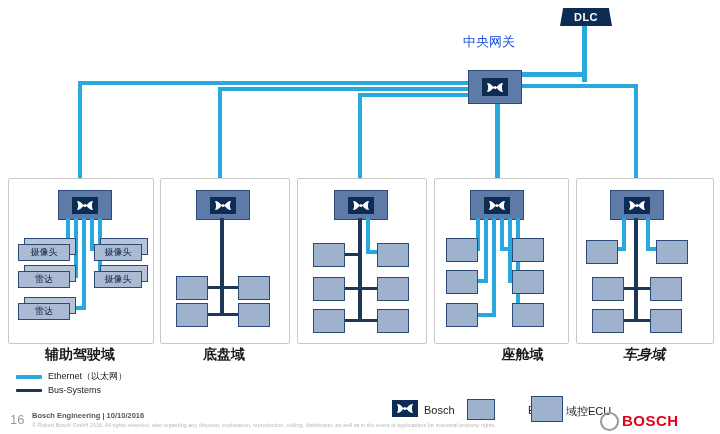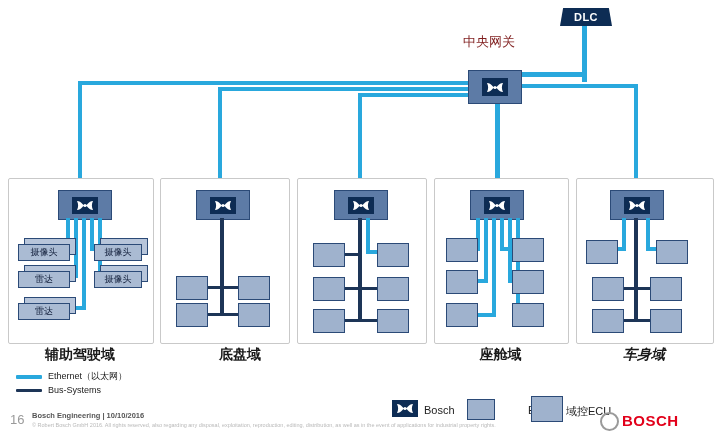--- a/index.html
+++ b/index.html
@@ -11,21 +11,21 @@
   .wire{position:absolute;background:#29a8dd;}
   .wire.bus{background:#1d3557;}
 
   
   .gw-box{position:absolute;border:1px solid #2b4a77;background:#5d7ba6;
           display:flex;align-items:center;justify-content:center;}
   .sw-chip{background:#0d2murder;}
   .sw-chip{background:#0d2c54;display:flex;align-items:center;justify-content:center;}
   .bowtie{display:block;}
 
-  .gw-title{position:absolute;font-size:13px;color:#7f1d1d;white-space:nowrap;}
+  .gw-title{position:absolute;font-size:13px;color:#1d4ed8;white-space:nowrap;}
 
   
   .dlc{position:absolute;background:#0d2c54;color:#fff;font-size:11px;
        font-weight:bold;letter-spacing:.5px;display:flex;align-items:center;
        justify-content:center;
        clip-path:polygon(6% 0,94% 0,100% 100%,0 100%);}
 
   
   .panel{position:absolute;border:1px solid #c9c9c9;background:#fff;border-radius:2px;}
   .panel-label{position:absolute;font-size:14px;font-weight:bold;color:#1a1a1a;
@@ -170,21 +170,21 @@
 
   <div class="wire bus" style="left:220px;top:218px;width:4px;height:97px;"></div>
   <div class="wire bus" style="left:196px;top:286px;width:52px;height:3px;"></div>
   <div class="wire bus" style="left:196px;top:313px;width:52px;height:3px;"></div>
 
   <div class="ecu" style="left:176px;top:276px;width:30px;height:22px;"></div>
   <div class="ecu" style="left:238px;top:276px;width:30px;height:22px;"></div>
   <div class="ecu" style="left:176px;top:303px;width:30px;height:22px;"></div>
   <div class="ecu" style="left:238px;top:303px;width:30px;height:22px;"></div>
 
-  <div class="panel-label" style="left:176px;top:346px;width:128px;font-family:Liberation Serif, serif;">底盘域</div>
+  <div class="panel-label" style="left:160px;top:346px;width:128px;font-family:Liberation Serif, serif;">底盘域</div>
 
   <div class="panel" style="left:297px;top:178px;width:128px;height:164px;"></div>
 
   <div class="gw-box" style="left:334px;top:190px;width:52px;height:28px;">
     <span class="sw-chip" style="width:26px;height:17px;">
       <svg width="18" height="11" viewBox="0 0 18 11">
         <path d="M1 1 C6 1, 6 5.5, 9 5.5 C6 5.5, 6 10, 1 10 C2.5 7, 2.5 4, 1 1 Z
                  M17 1 C12 1, 12 5.5, 9 5.5 C12 5.5, 12 10, 17 10 C15.5 7, 15.5 4, 17 1 Z" fill="#ffffff"></path>
           <circle cx="9" cy="5.5" r="1.6" fill="#ffffff"></circle>
       </svg>
@@ -231,21 +231,21 @@
   <div class="wire" style="left:516px;top:218px;width:4px;height:99px;"></div>
   <div class="wire" style="left:516px;top:313px;width:14px;height:4px;"></div>
 
   <div class="ecu" style="left:446px;top:238px;width:30px;height:22px;"></div>
   <div class="ecu" style="left:512px;top:238px;width:30px;height:22px;"></div>
   <div class="ecu" style="left:446px;top:270px;width:30px;height:22px;"></div>
   <div class="ecu" style="left:512px;top:270px;width:30px;height:22px;"></div>
   <div class="ecu" style="left:446px;top:303px;width:30px;height:22px;"></div>
   <div class="ecu" style="left:512px;top:303px;width:30px;height:22px;"></div>
 
-  <div class="panel-label" style="left:434px;top:346px;width:133px;text-align:center;">座舱域</div>
+  <div class="panel-label" style="left:456px;top:346px;width:133px;text-align:center;">座舱域</div>
 
   <div class="panel" style="left:576px;top:178px;width:136px;height:164px;"></div>
 
   <div class="gw-box" style="left:610px;top:190px;width:52px;height:28px;">
     <span class="sw-chip" style="width:26px;height:17px;">
       <svg width="18" height="11" viewBox="0 0 18 11">
         <path d="M1 1 C6 1, 6 5.5, 9 5.5 C6 5.5, 6 10, 1 10 C2.5 7, 2.5 4, 1 1 Z
                  M17 1 C12 1, 12 5.5, 9 5.5 C12 5.5, 12 10, 17 10 C15.5 7, 15.5 4, 17 1 Z" fill="#ffffff"></path>
           <circle cx="9" cy="5.5" r="1.6" fill="#ffffff"></circle>
       </svg>

